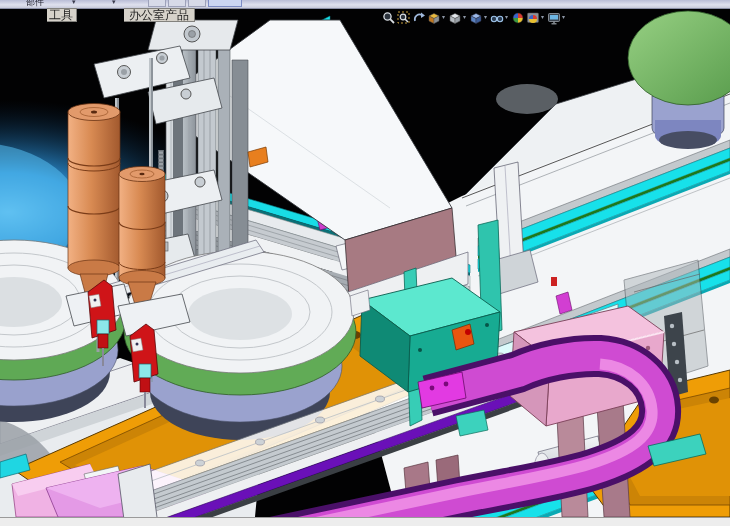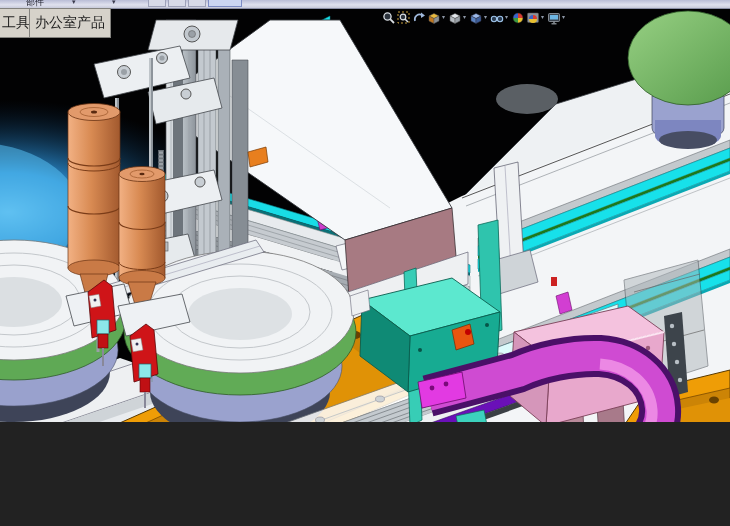--- a/index.html
+++ b/index.html
@@ -1,31 +1,31 @@
 <!DOCTYPE html>
 <html><head>
 <meta charset="utf-8">
 <style>
   html,body{margin:0;padding:0;background:#222;}
-  .app{position:relative;width:730px;height:422px;overflow:hidden;
-       font-family:Liberation Serif, serif;background:#14532d;}
+  .app{position:relative;width:730px;height:526px;overflow:hidden;
+       font-family:Liberation Sans, sans-serif;background:#14532d;}
 
   
   .top-strip{position:absolute;left:0;top:0;width:730px;height:8px;
     background:linear-gradient(#b9bdd6,#dfe1ee 60%,#c7cada);border-bottom:1px solid #8b8fa6;
     z-index:30;overflow:visible;}
   .grp-label{position:absolute;left:26px;top:-3px;font-size:9px;color:#1c1c28;line-height:10px;}
   .dd-caret{position:absolute;top:-2px;font-size:7px;color:#3a3a4c;line-height:8px;}
   .ghost-btn{position:absolute;top:0;height:6px;width:16px;border:1px solid #9ea2ba;border-top:none;background:#d7dae8;}
   .hl-btn{position:absolute;left:208px;top:0;height:6px;width:32px;background:#ccd6f2;border:1px solid #7d8cc4;border-top:none;}
 
   
   .tabs{position:absolute;left:0;top:8px;display:flex;z-index:30;}
   .tab{height:12px;background:#d6d2ca;border:1px solid #83827e;border-left:none;
-    font-size:14px;color:#1d1d1d;line-height:12px;padding:8px 5px;white-space:nowrap;overflow:hidden;}
+    font-size:12px;color:#1d1d1d;line-height:12px;padding:0 5px;white-space:nowrap;overflow:hidden;margin-left:47px;}
   .tab-tools{width:22px;padding-left:2px;}
 
   
   .hud{position:absolute;left:382px;top:10px;display:flex;align-items:center;gap:1px;z-index:30;}
   .hud-btn{width:14px;height:15px;display:flex;align-items:center;justify-content:center;cursor:default;}
   .hud-caret{font-size:6px;color:#8d97a6;width:5px;line-height:15px;}
 
   
   .statusbar{position:absolute;left:0;top:517px;width:730px;height:9px;
     background:#ededed;border-top:1px solid #9a9a9a;z-index:30;font-size:7px;color:#444;}

